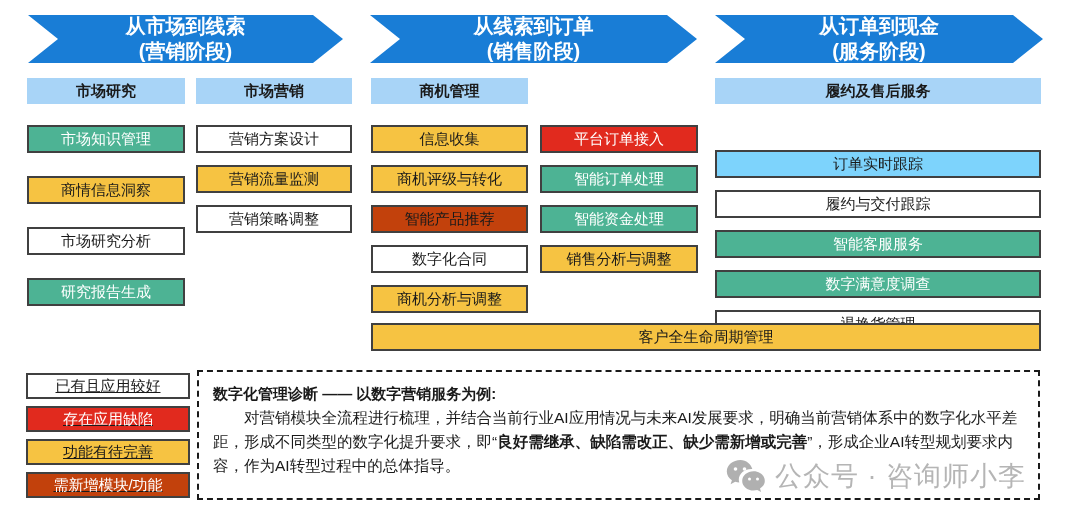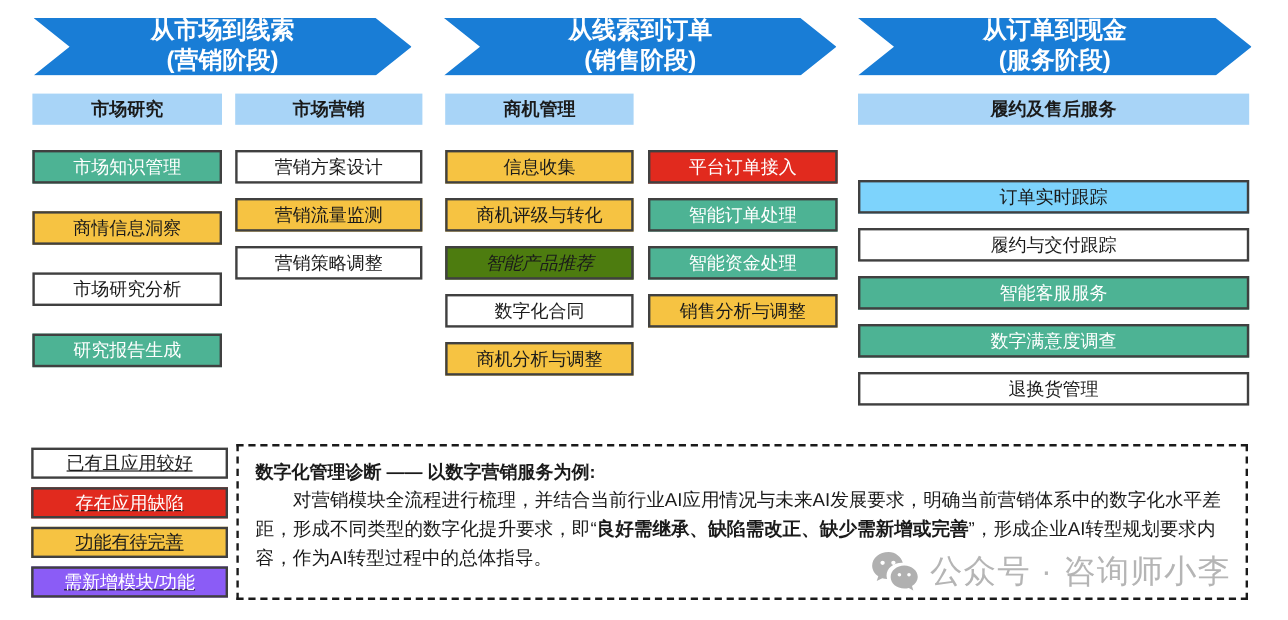--- a/index.html
+++ b/index.html
@@ -92,46 +92,47 @@
 
   <div class="col c2">
     <div class="box" style="background-color: rgb(255, 255, 255); color: rgb(26, 26, 26);">营销方案设计</div>
     <div class="box" style="background-color: rgb(246, 195, 66); color: rgb(26, 26, 26);">营销流量监测</div>
     <div class="box" style="background-color: rgb(255, 255, 255); color: rgb(26, 26, 26);">营销策略调整</div>
   </div>
 
   <div class="col c3">
     <div class="box" style="background-color: rgb(246, 195, 66); color: rgb(26, 26, 26);">信息收集</div>
     <div class="box" style="background-color: rgb(246, 195, 66); color: rgb(26, 26, 26);">商机评级与转化</div>
-    <div class="box" style="background-color: #4d7c0f; color: rgb(26, 26, 26); font-style: italic;">智能产品推荐</div>
+    <div class="box" style="background-color: #c2410c; color: rgb(26, 26, 26);">智能产品推荐</div>
     <div class="box" style="background-color: rgb(255, 255, 255); color: rgb(26, 26, 26);">数字化合同</div>
     <div class="box" style="background-color: rgb(246, 195, 66); color: rgb(26, 26, 26);">商机分析与调整</div>
   </div>
 
   <div class="col c4">
     <div class="box" style="background-color: rgb(225, 42, 30); color: rgb(255, 255, 255);">平台订单接入</div>
     <div class="box" style="background-color: rgb(77, 179, 148); color: rgb(255, 255, 255);">智能订单处理</div>
     <div class="box" style="background-color: rgb(77, 179, 148); color: rgb(255, 255, 255);">智能资金处理</div>
     <div class="box" style="background-color: rgb(246, 195, 66); color: rgb(26, 26, 26);">销售分析与调整</div>
   </div>
 
   <div class="col c5">
     <div class="box" style="background-color: #7dd3fc; color: rgb(26, 26, 26); margin-top: 25px;">订单实时跟踪</div>
     <div class="box" style="background-color: rgb(255, 255, 255); color: rgb(26, 26, 26);">履约与交付跟踪</div>
     <div class="box" style="background-color: rgb(77, 179, 148); color: rgb(255, 255, 255);">智能客服服务</div>
     <div class="box" style="background-color: rgb(77, 179, 148); color: rgb(255, 255, 255);">数字满意度调查</div>
     <div class="box" style="background-color: rgb(255, 255, 255); color: rgb(26, 26, 26);">退换货管理</div>
   </div>
 
+  <div class="box wide" style="background-color: rgb(246, 195, 66); color: rgb(26, 26, 26);">客户全生命周期管理</div>
 
   <div class="legend">
     <div class="box" style="background-color: rgb(255, 255, 255); color: rgb(26, 26, 26);">已有且应用较好</div>
     <div class="box" style="background-color: rgb(225, 42, 30); color: rgb(255, 255, 255);">存在应用缺陷</div>
     <div class="box" style="background-color: rgb(246, 195, 66); color: rgb(26, 26, 26);">功能有待完善</div>
-    <div class="box" style="background-color: #8b5cf6; color: rgb(255, 255, 255);">需新增模块/功能</div>
+    <div class="box" style="background-color: #c2410c; color: rgb(255, 255, 255);">需新增模块/功能</div>
   </div>
 
   <div class="panel">
     <div class="panel-title">数字化管理诊断 —— 以数字营销服务为例:</div>
     <p class="panel-body"><span>对营销模块全流程进行梳理，并结合当前行业AI应用情况与未来AI发展要求，明确当前营销体系中的数字化水平差距，形成不同类型的数字化提升要求，即“</span><b>良好需继承、缺陷需改正、缺少需新增或完善</b><span>”，形成企业AI转型规划要求内容，作为AI转型过程中的总体指导。</span></p>
     <div class="watermark">
       <svg width="42" height="34" viewBox="0 0 42 34">
         <path fill="#b0b0b0" d="M15.5 1C7.9 1 1.8 6.1 1.8 12.4c0 3.6 2 6.7 5.1 8.8l-1.3 4 4.6-2.4c1.3.4 2.7.6 4.1.7-.3-.9-.5-1.9-.5-2.9 0-5.9 5.7-10.6 12.7-10.6h.8C26 5 21.2 1 15.5 1z"></path>
         <circle fill="#ffffff" cx="10.5" cy="10" r="1.8"></circle>
         <circle fill="#ffffff" cx="19.5" cy="10" r="1.8"></circle>

